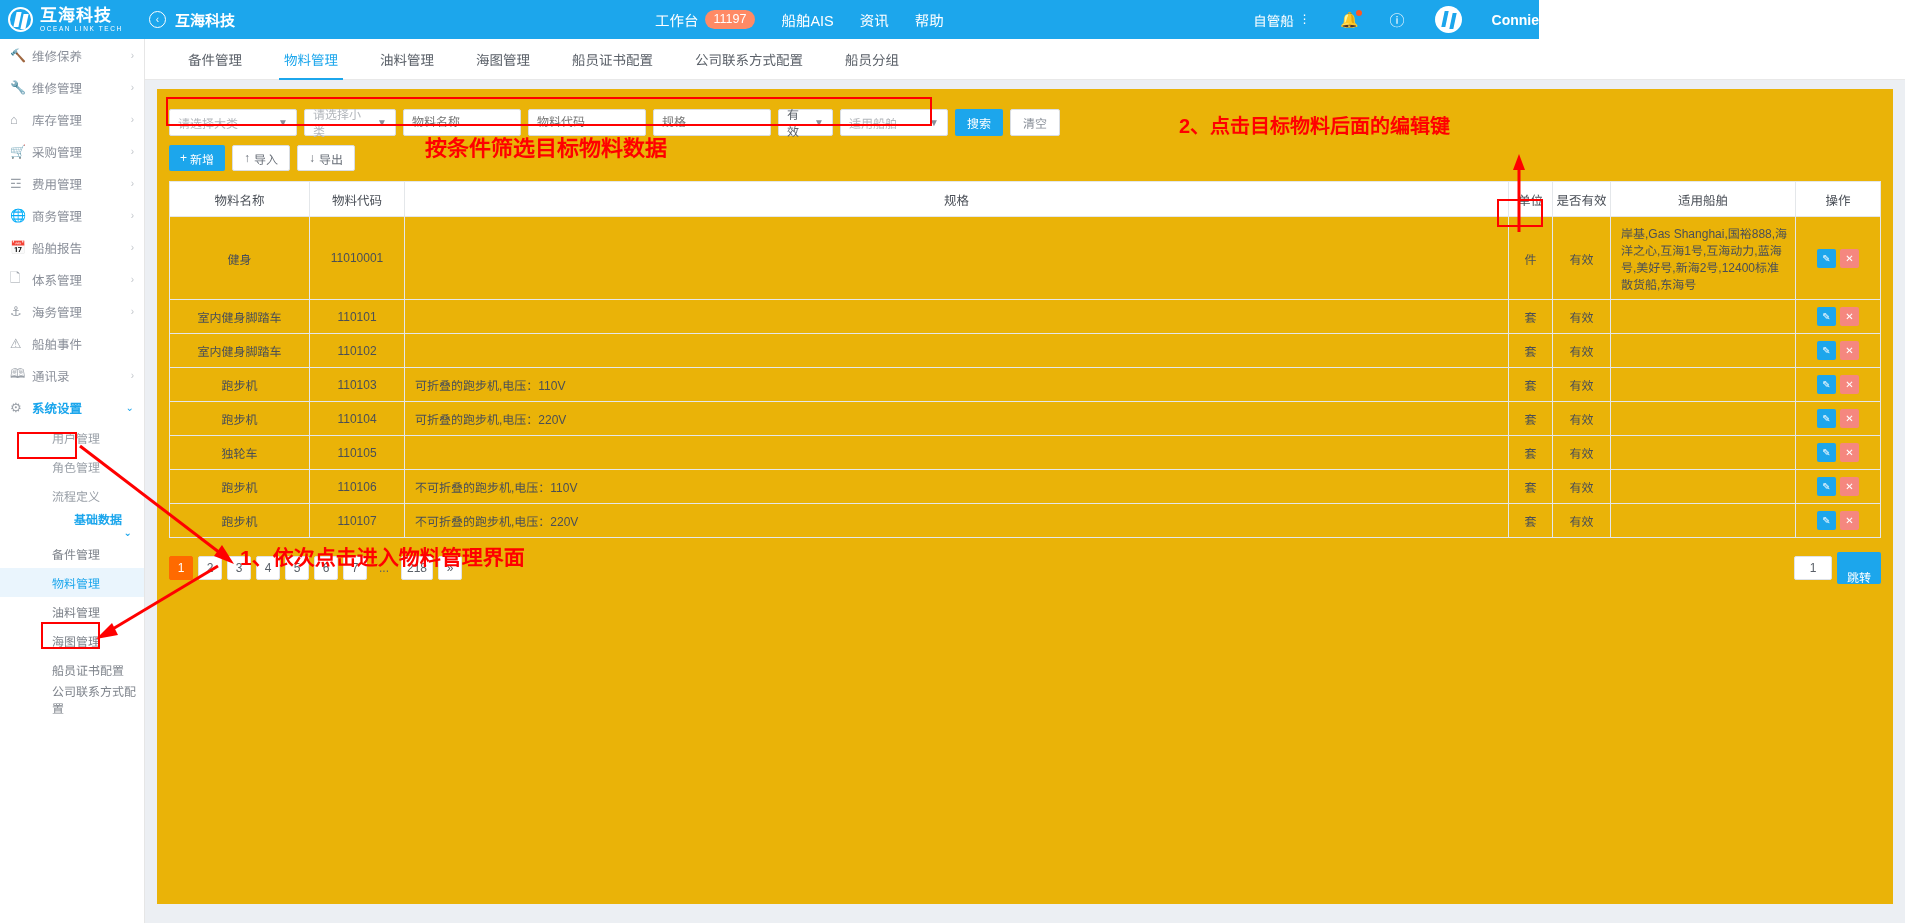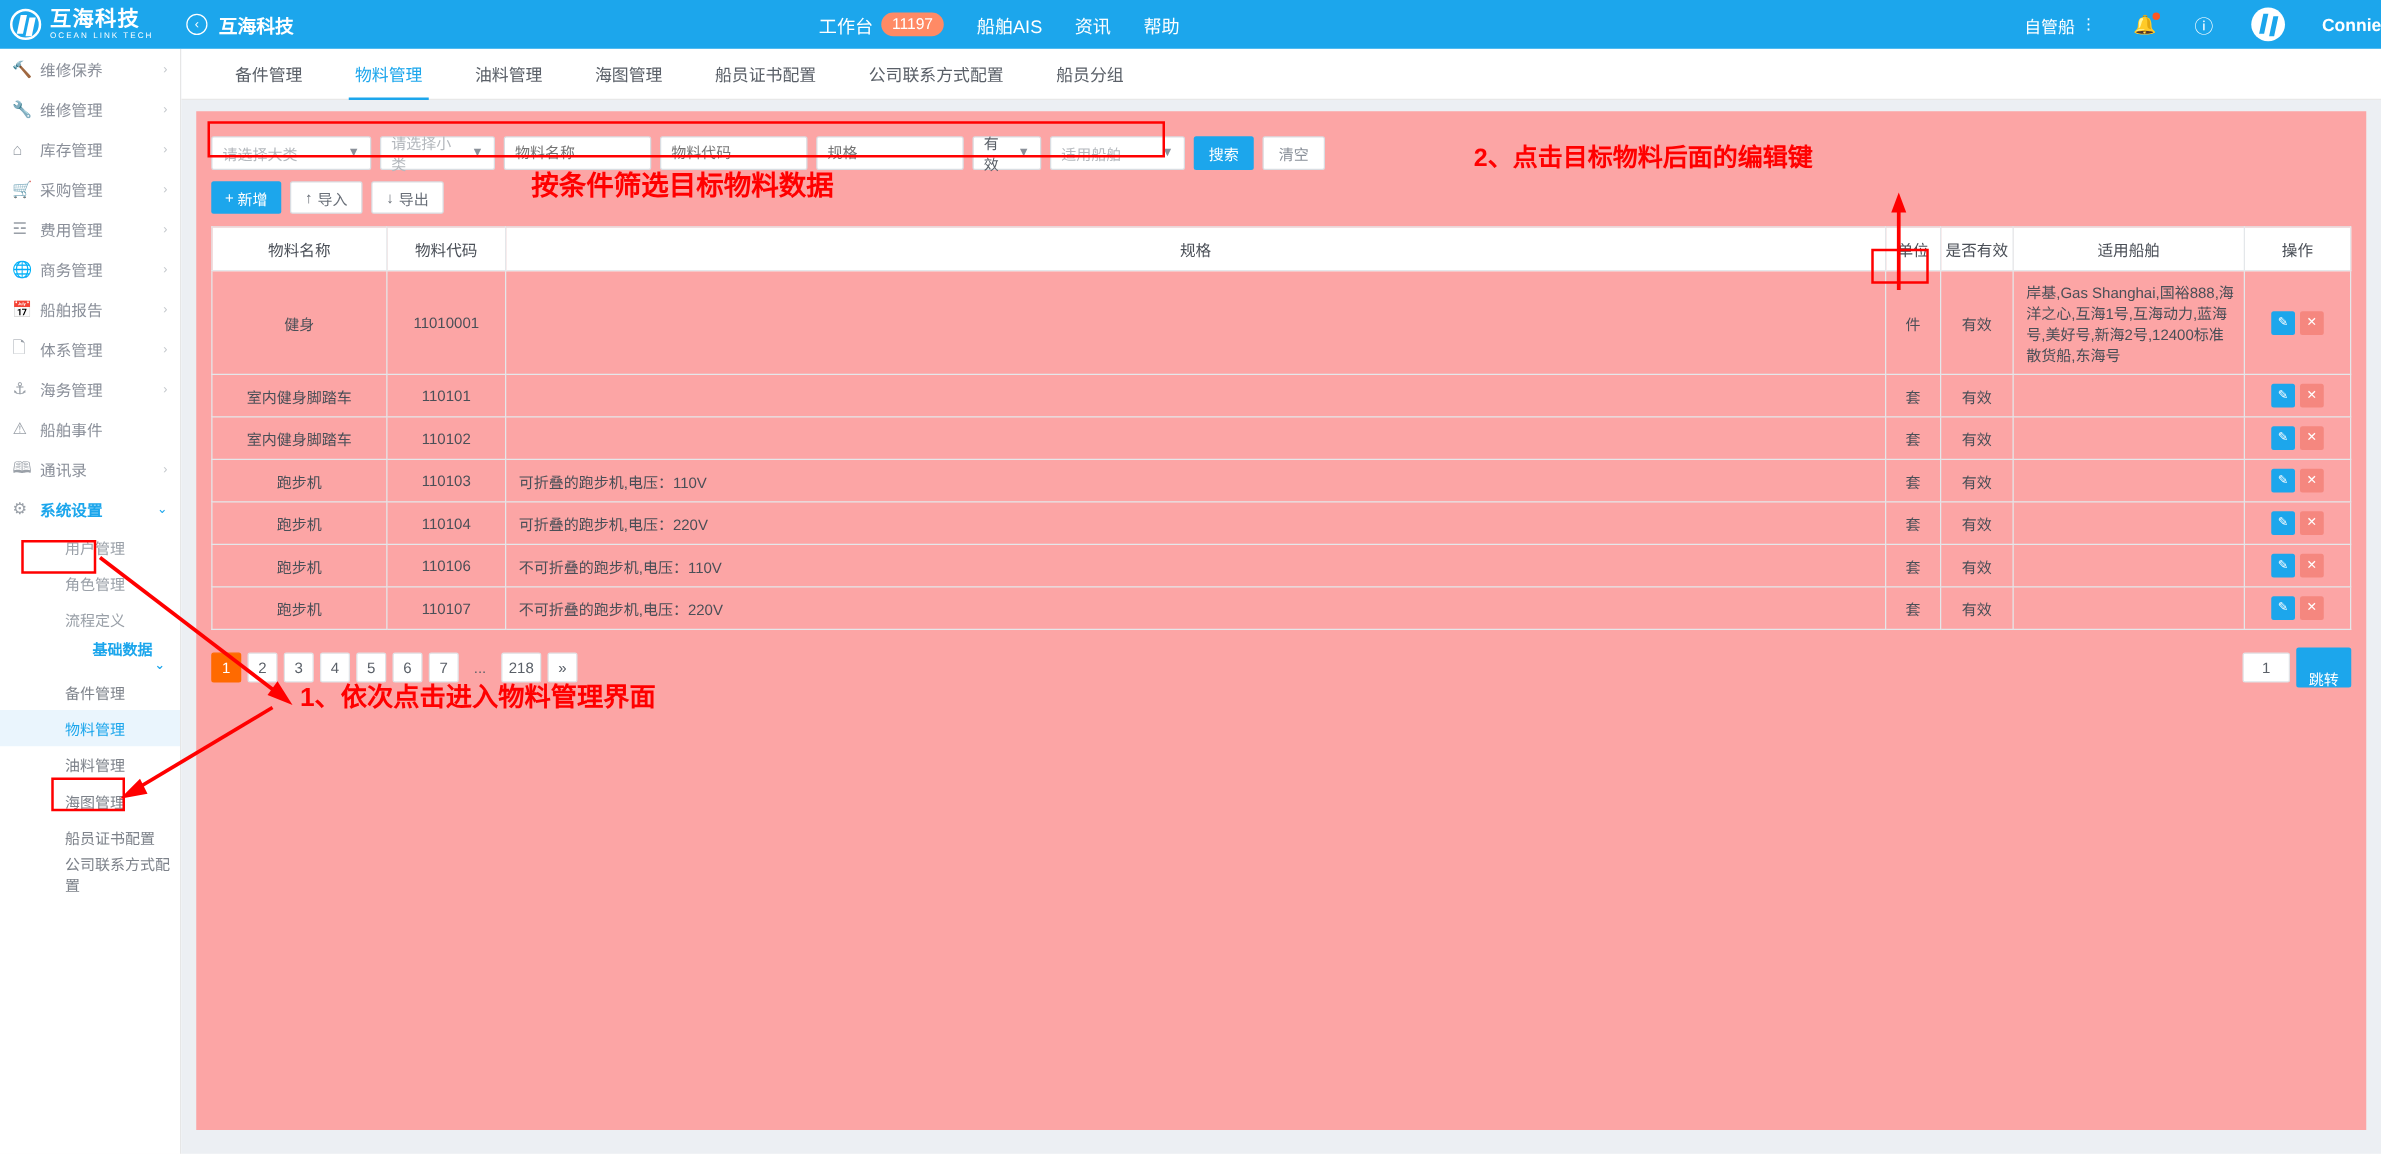--- a/index.html
+++ b/index.html
@@ -8,21 +8,21 @@
     margin: 0; padding: 0;
     width: 1905px; height: 923px;
     overflow: hidden;
     font-family: "Liberation Sans", "DejaVu Sans", sans-serif;
     background: #ffffff;
     font-size: 13px;
     color: #333;
   }
   
   .topbar {
-    position: absolute; top: 0; left: 0; width: 1905px; height: 39px;
+    position: absolute; top: 0; left: 0; width: 1539px; height: 39px;
     background: #1CA6EC;
     display: flex; align-items: center;
     color: #fff;
     z-index: 40;
   }
   .logo-block {
     width: 145px; height: 39px; display: flex; align-items: center;
     padding-left: 8px; gap: 7px;
   }
   .logo-mark {
@@ -111,21 +111,21 @@
   .tab {
     font-size: 13.5px; color: #5a6068; padding: 0 21px; height: 41px;
     display: flex; align-items: center; cursor: pointer; position: relative;
   }
   .tab.active { color: #1CA6EC; }
   .tab.active::after {
     content: ""; position: absolute; left: 16px; right: 16px; bottom: 0;
     height: 2px; background: #1CA6EC;
   }
   .content-card {
-    background: #fca5a5; margin: 9px 12px 0 12px; padding: 0 12px 10px 12px;
+    background: #eab308; margin: 9px 12px 0 12px; padding: 0 12px 10px 12px;
     height: 815px; position: relative;
   }
   .filter-row {
     display: flex; align-items: center; gap: 7px; padding-top: 14px; height: 52px;
   }
   .ctl {
     height: 27px; border: 1px solid #d9dde2; background: #fff; border-radius: 2px;
     display: flex; align-items: center; padding: 0 8px; font-size: 12px;
     color: #b4b8bd;
   }
@@ -468,20 +468,34 @@
           <td>有效</td>
           <td class="left"></td>
           <td>
             <div class="op-cell">
               <span class="ic-btn ic-edit">✎</span>
               <span class="ic-btn ic-del">✕</span>
             </div>
           </td>
         </tr>
         <tr>
+          <td>独轮车</td>
+          <td>110105</td>
+          <td class="left"></td>
+          <td>套</td>
+          <td>有效</td>
+          <td class="left"></td>
+          <td>
+            <div class="op-cell">
+              <span class="ic-btn ic-edit">✎</span>
+              <span class="ic-btn ic-del">✕</span>
+            </div>
+          </td>
+        </tr>
+        <tr>
           <td>跑步机</td>
           <td>110106</td>
           <td class="left">不可折叠的跑步机,电压：110V</td>
           <td>套</td>
           <td>有效</td>
           <td class="left"></td>
           <td>
             <div class="op-cell">
               <span class="ic-btn ic-edit">✎</span>
               <span class="ic-btn ic-del">✕</span>

